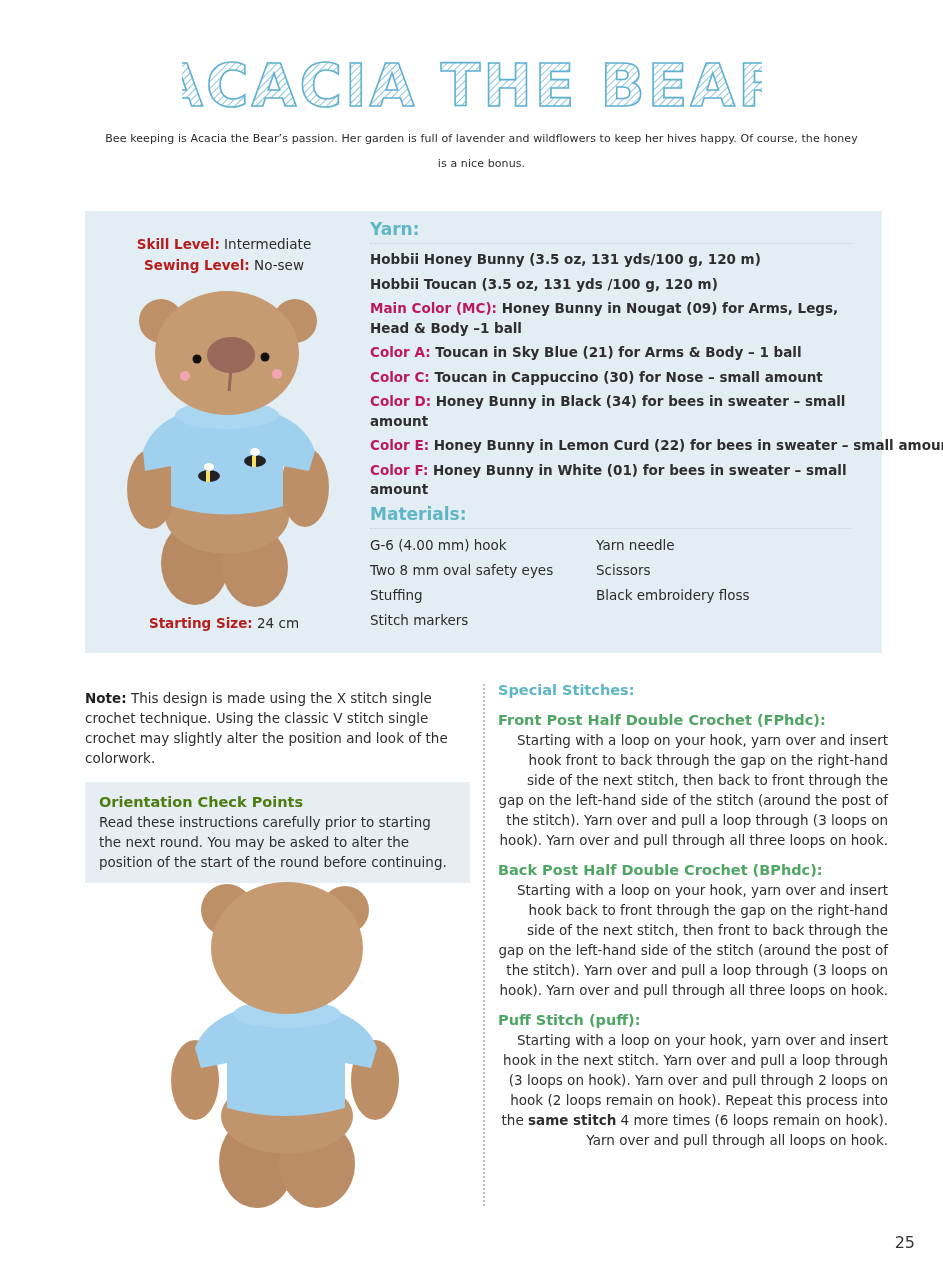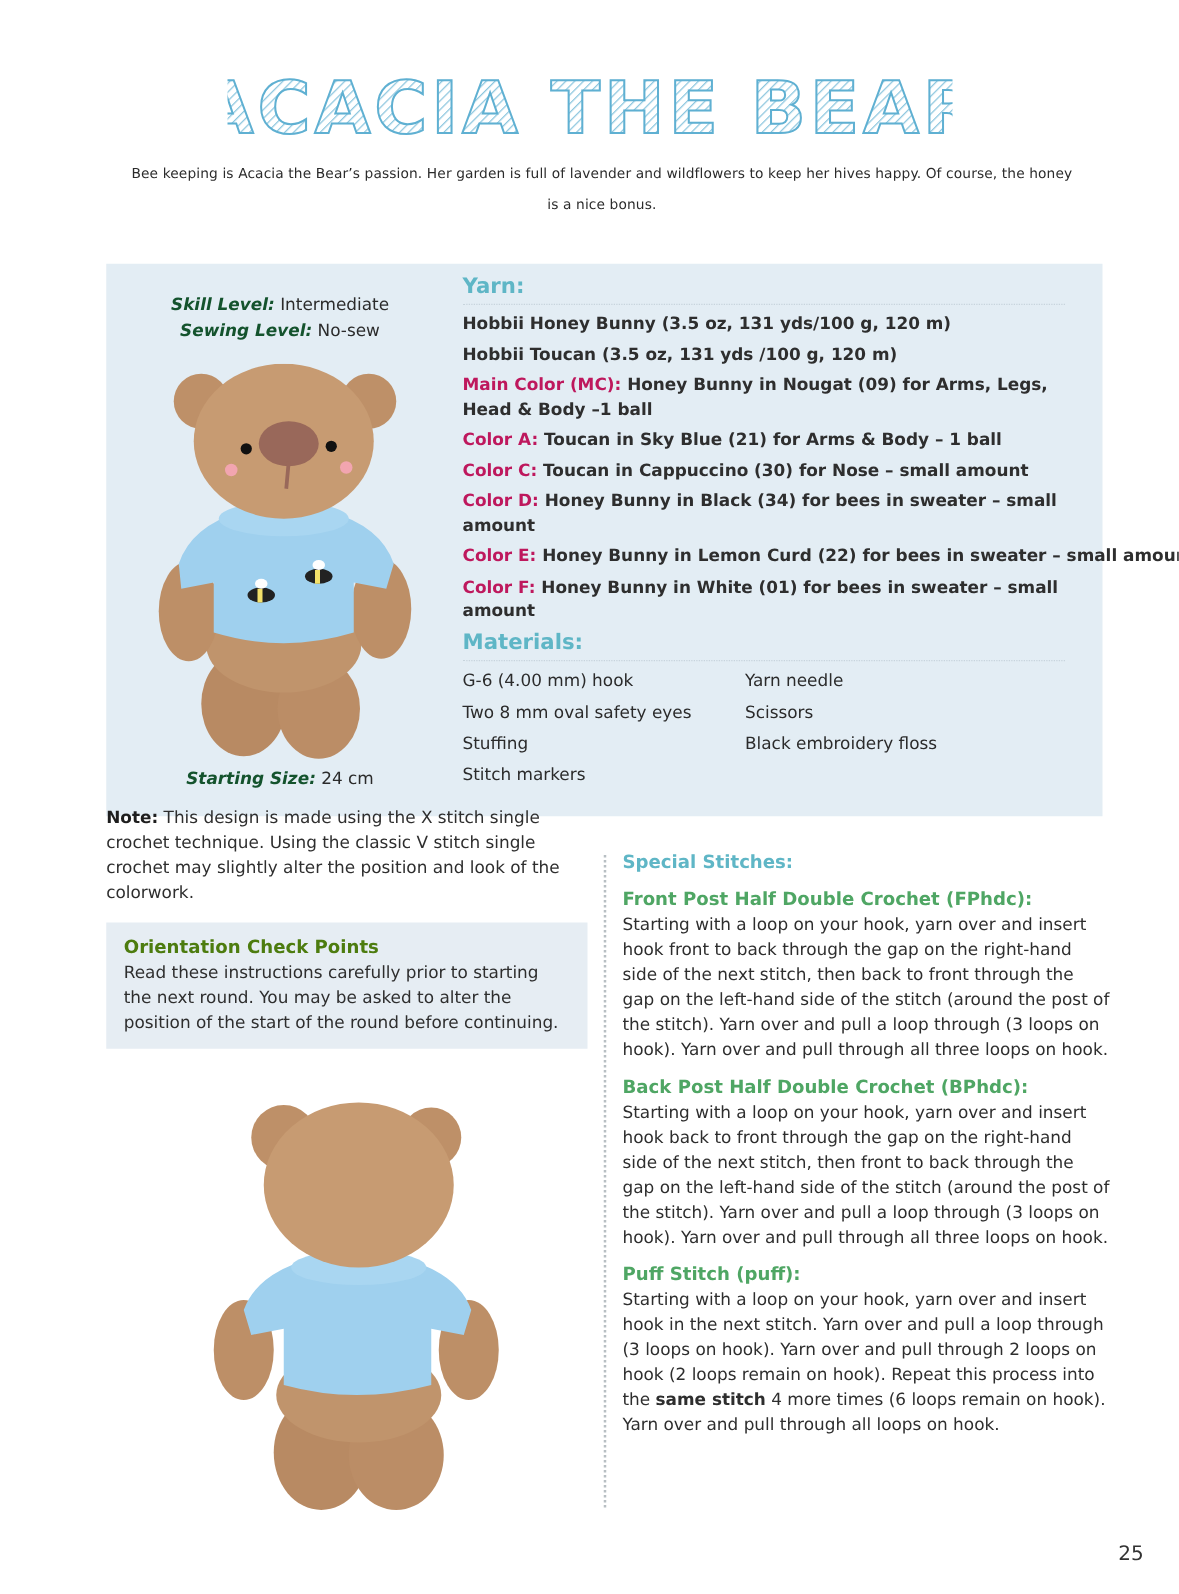--- a/index.html
+++ b/index.html
@@ -5,43 +5,43 @@
   html, body { margin:0; padding:0; background:#ffffff; }
   body { width:943px; height:1275px; position:relative; overflow:hidden;
          font-family:"DejaVu Sans", sans-serif; color:#2b2b2b; }
   .title { position:absolute; left:0; top:52px; width:943px; text-align:center;
            font-family:"DejaVu Sans", sans-serif; font-weight:900; font-size:58px; letter-spacing:3px; line-height:64px; }
   .title svg { display:block; margin:0 auto; }
   .intro { position:absolute; left:100px; top:126px; width:763px; text-align:center;
            font-size:11px; line-height:25px; color:#2b2b2b; letter-spacing:0.1px; }
   .infobox { position:absolute; left:85px; top:211px; width:797px; height:442px; background:#e3edf4; }
   .levels { position:absolute; left:0; top:23px; width:278px; text-align:center; font-size:13.5px; line-height:20.5px; }
-  .levels b, .finished b { font-weight:bold; color:#14532d;font-style:italic; }
+  .levels b, .finished b { font-weight:bold; color:#b91c1c; }
   .bear-front { position:absolute; left:38px; top:80px; width:208px; height:318px; }
   .finished { position:absolute; left:0; top:404px; width:278px; text-align:center; font-size:13.5px; }
   .yarn { position:absolute; left:285px; top:8px; width:500px; }
   .sec-head { color:#5fb6c6; font-weight:bold; font-size:17px; padding-bottom:4px;
               border-bottom:1.5px dotted #c7d4dc; width:482px; margin-bottom:6px; }
   .yarn-line { font-size:13.5px; line-height:19.5px; margin-bottom:5px; color:#2e2e2e;font-weight:bold; }
   .yarn-line b { color:#be185d; }
   .materials { position:absolute; left:285px; top:293px; width:500px; }
   .mat-grid { display:grid; grid-template-columns:226px 260px; row-gap:5px; font-size:13.5px; line-height:20px; }
-  .left-col { position:absolute; left:85px; top:644px; width:385px; }
+  .left-col { position:absolute; left:85px; top:688px; width:385px; }
   .note { font-size:13.5px; line-height:20px; color:#2e2e2e; }
   .note b { color:#1e1e1e; }
   .orient { margin-top:14px; background:#e6edf3; padding:10px 14px 11px 14px; }
   .orient-title { color:#4d7c0f; font-weight:bold; font-size:14.5px; line-height:20px; }
   .orient-body { font-size:13.5px; line-height:20px; color:#2e2e2e; }
   .bear-back { position:absolute; left:165px; top:880px; width:235px; height:330px; }
   .divider { position:absolute; left:483px; top:684px; height:522px; border-left:2px dotted #b8bfc3; }
   .right-col { position:absolute; left:498px; top:680px; width:390px; }
   .ss-head { color:#5fb6c6; font-weight:bold; font-size:14.5px; line-height:20px; margin-bottom:10px; }
   .stitch { margin-bottom:10px; }
   .stitch-title { color:#4fa664; font-weight:bold; font-size:14.5px; line-height:20px; }
-  .stitch-body { font-size:13.5px; line-height:20px; color:#2e2e2e; }
+  .stitch-body { font-size:13.5px; line-height:20px; color:#2e2e2e;text-align:right; }
   .page-num { position:absolute; right:28px; top:1233px; font-size:16px; color:#333; }
 </style>
 </head>
 <body>
 
 <div class="title">
   <svg width="580" height="64" viewBox="0 0 580 64">
     <defs>
       <pattern id="hatch" patternUnits="userSpaceOnUse" width="5" height="5" patternTransform="rotate(45)">
         <line x1="0" y1="0" x2="0" y2="5" stroke="#8cc6de" stroke-width="2"></line>

